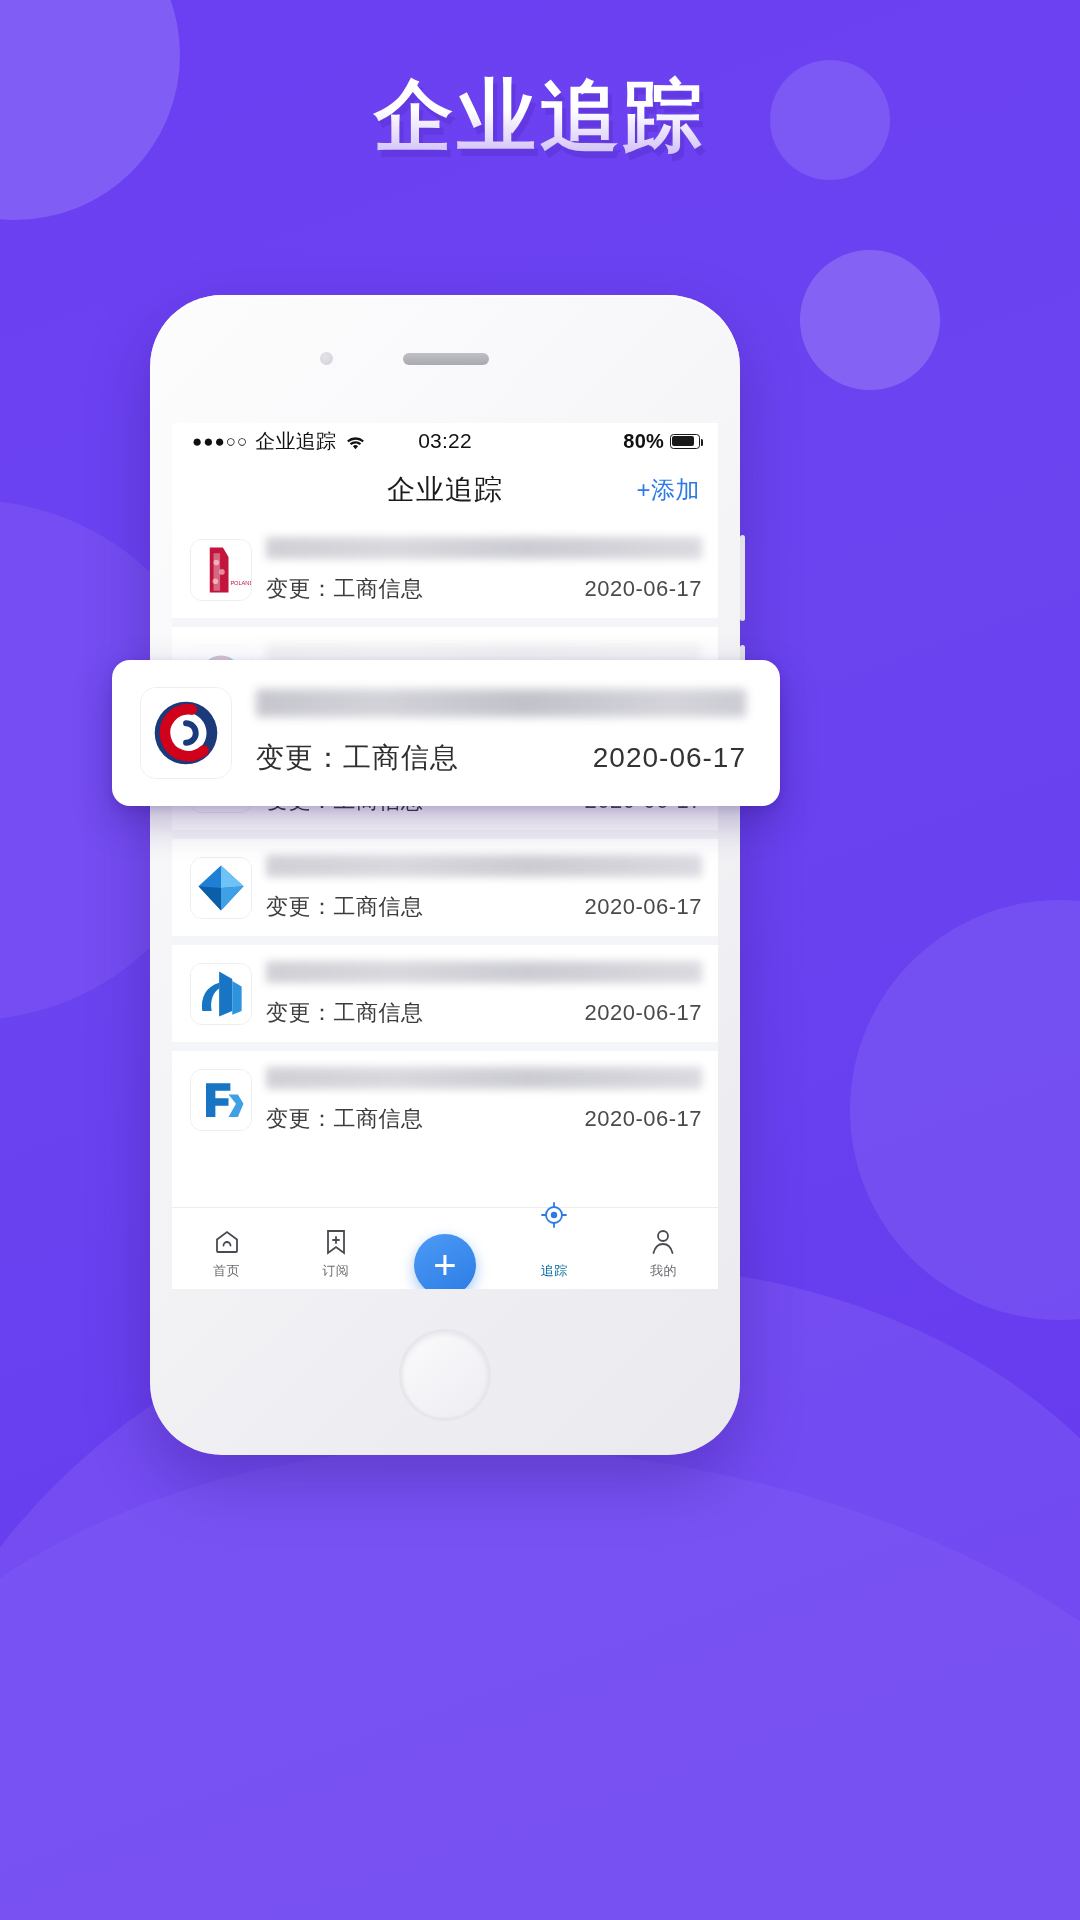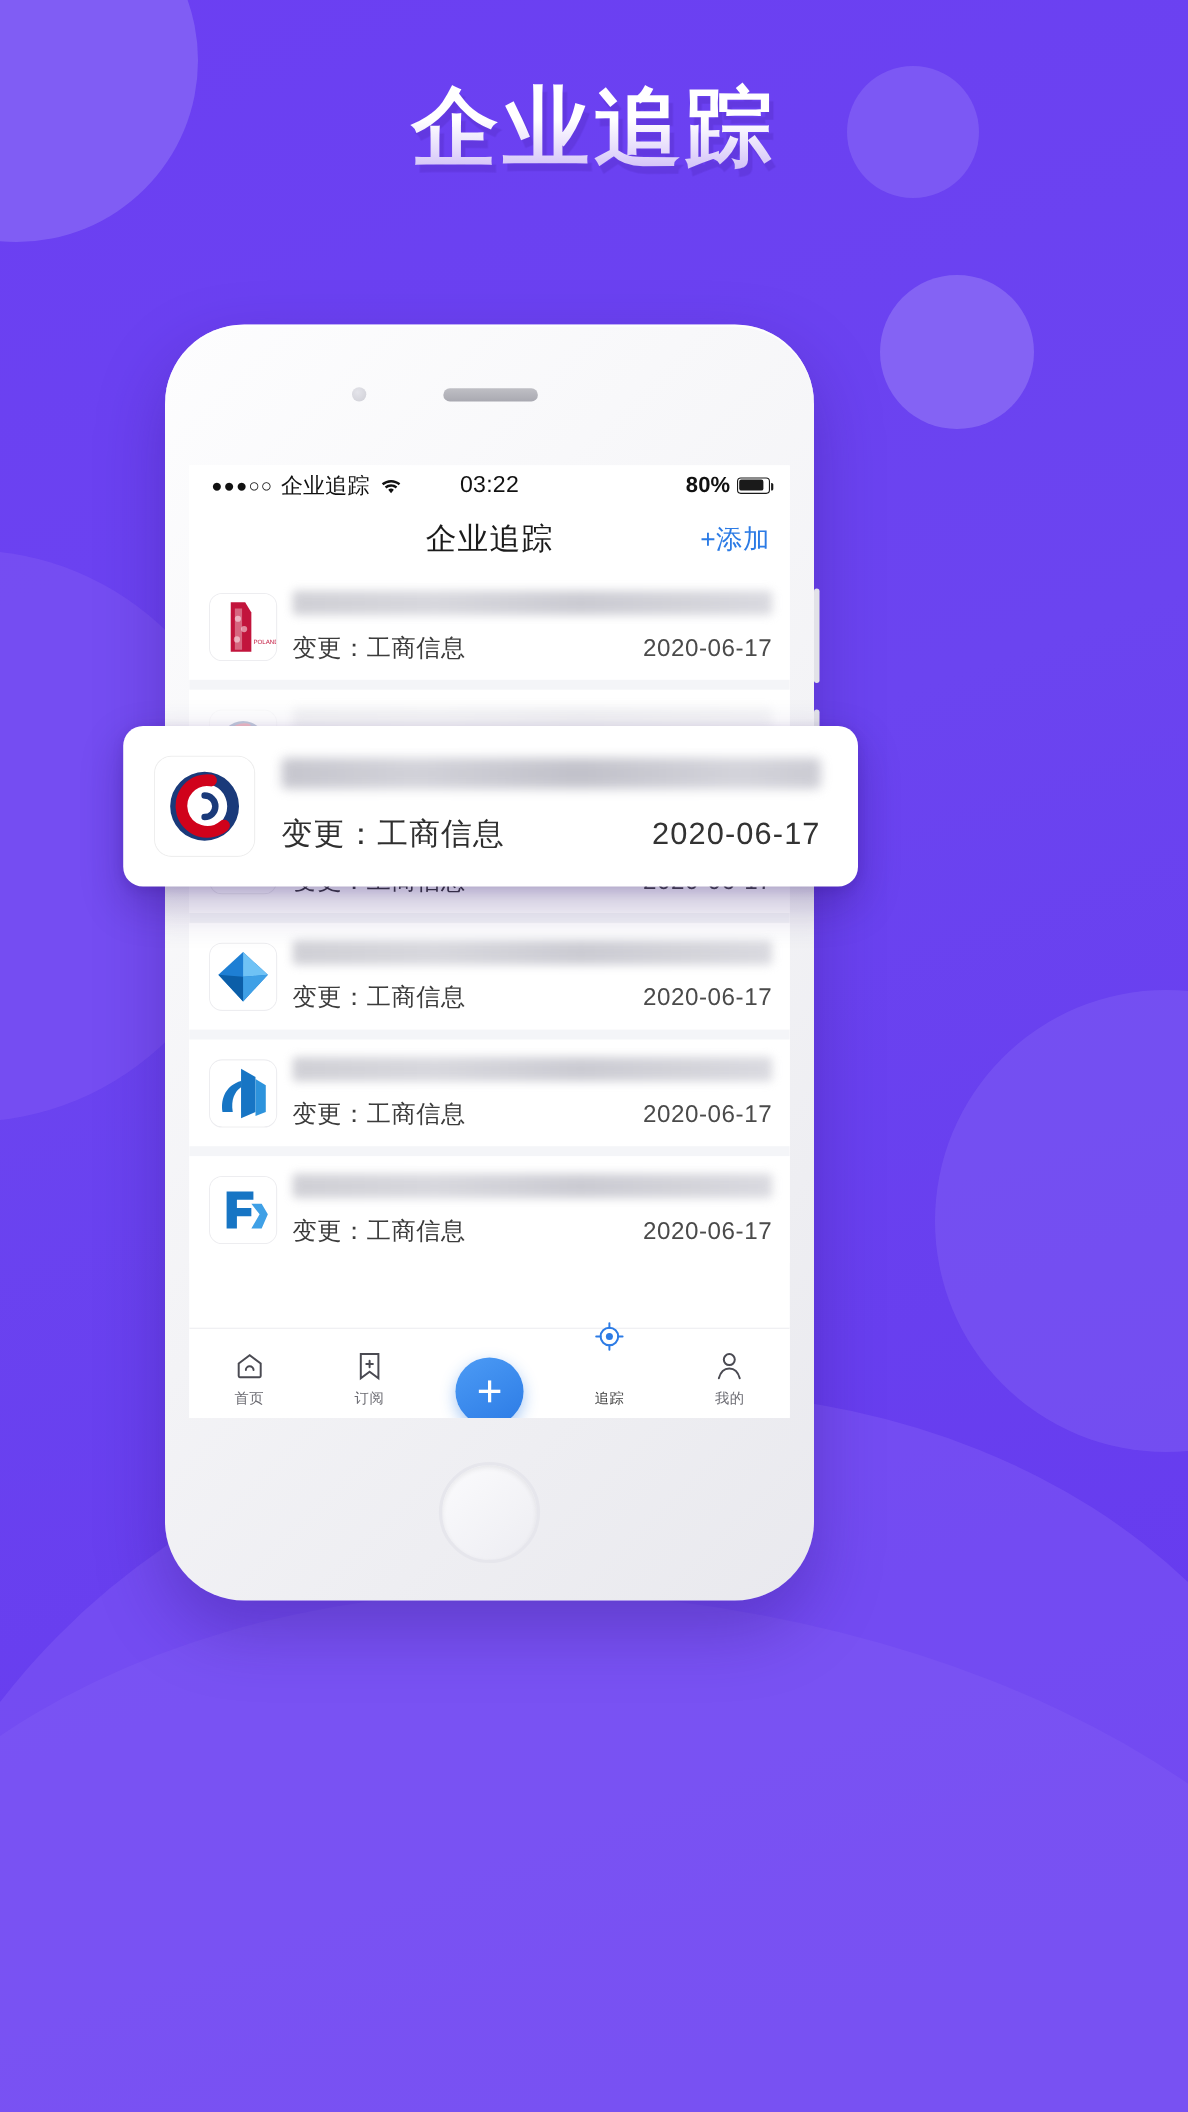--- a/index.html
+++ b/index.html
@@ -133,21 +133,21 @@
 
   
   .tabbar { position:absolute; left:0; bottom:0; width:546px; height:82px;
             background:#FFFFFF; border-top:1px solid #EDEDF0;
             display:flex; align-items:flex-end; }
   .tab { flex:1; display:flex; flex-direction:column; align-items:center;
          justify-content:flex-end; padding-bottom:9px; }
   .tab-ico { width:30px; height:30px; display:flex; align-items:center; justify-content:center; }
   .tab-ico svg { width:30px; height:30px; }
   .tab-label { font-size:13px; color:#6B6B72; margin-top:5px; letter-spacing:.5px; }
-  .tab.active .tab-label { color:#404040;margin-top:32px; }
+  .tab.active .tab-label { color:#0369a1;margin-top:32px; }
   .tab.center { position:relative; }
   .fab { position:absolute; top:-28px; left:50%; transform:translateX(-50%);
          width:62px; height:62px; border-radius:50%;
          background:linear-gradient(150deg,#4C9BF5,#2C7BE5);
          box-shadow:0 5px 14px rgba(44,123,229,.42);
          display:flex; align-items:center; justify-content:center;
          color:#fff; font-size:40px; line-height:1; font-weight:300; }
   .tab.center .tab-label { margin-top:0; }
   .tab-notch { position:absolute; top:-16px; left:0; width:100%; height:16px;
                background:#fff; border-radius:50% 50% 0 0 / 100% 100% 0 0; }

